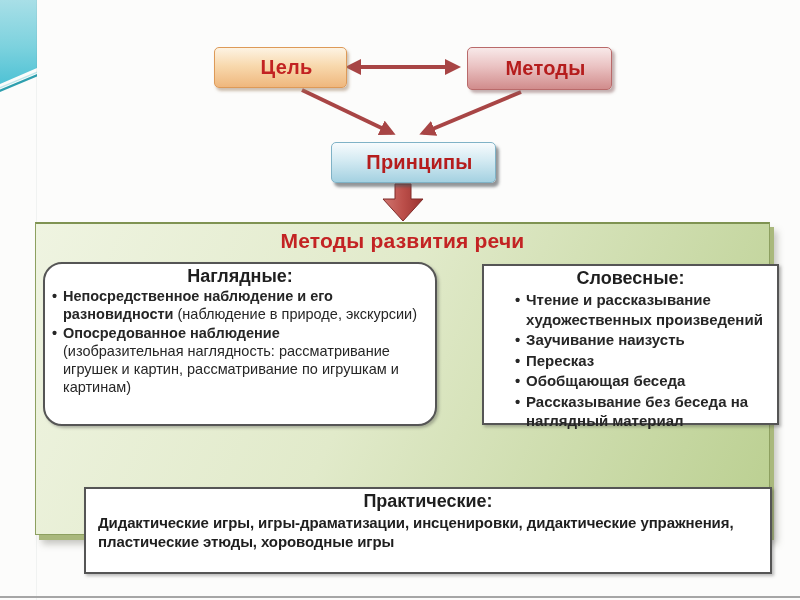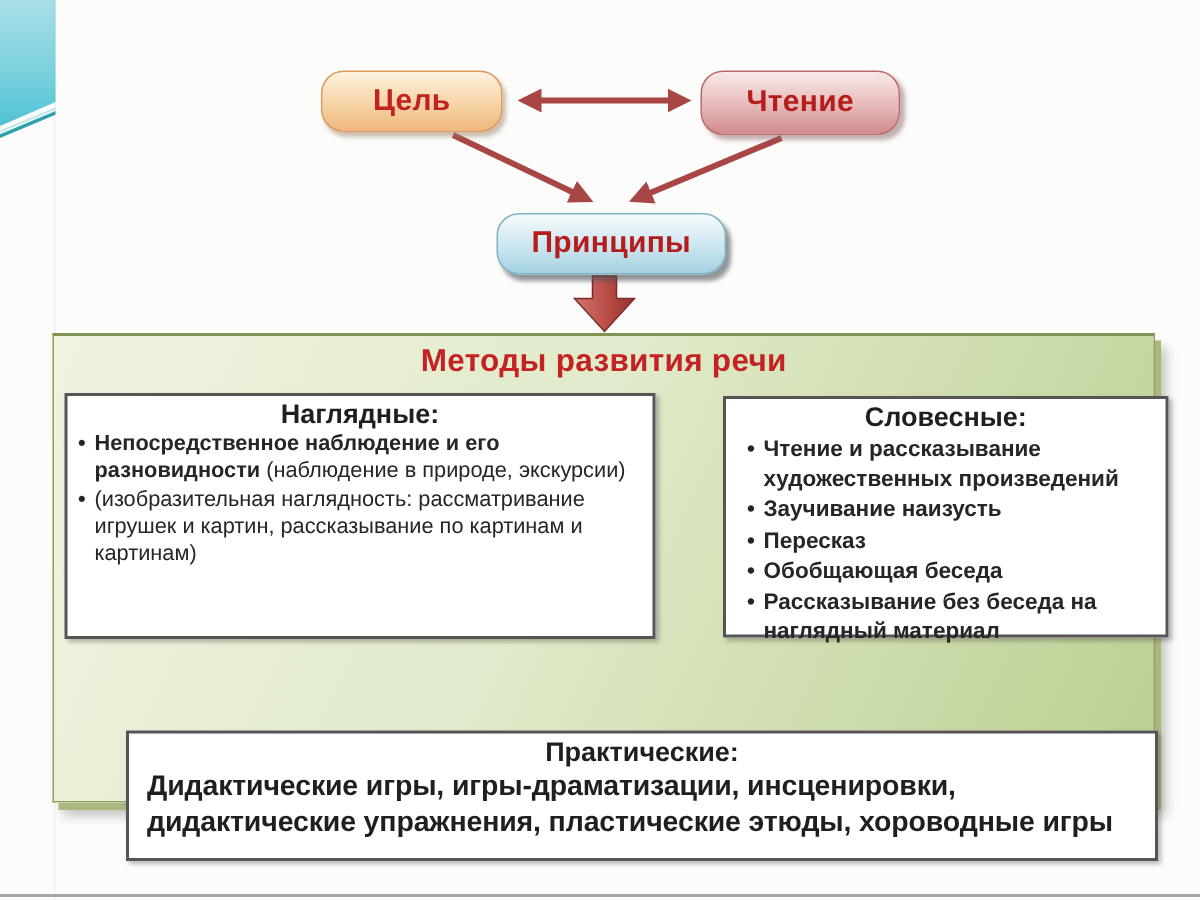--- a/index.html
+++ b/index.html
@@ -12,21 +12,21 @@
   .abs{position:absolute;}
   
   #corner{left:0;top:0;}
   
   #left-guide{left:36px;top:0;width:1px;height:600px;background:rgba(90,110,115,0.07);}
   
   #bottom-line{left:0;top:596px;width:800px;height:2px;background:#a6a6a6;}
   
   .nodebox{
     position:absolute;display:flex;align-items:center;justify-content:center;
-    font-weight:bold;font-size:20px;border-radius:15px;letter-spacing:0.2px;
+    font-weight:bold;font-size:20px;border-radius:5px;letter-spacing:0.2px;padding-left:12px;
   }
   #goal-box{
     left:214px;top:47px;width:119px;height:39px;
     background:linear-gradient(180deg,#fdf3e3 0%,#f8d9ae 45%,#efb77d 100%);
     border:1px solid #dd9a58;color:#c22222;
     box-shadow:2px 3px 3px rgba(160,130,100,0.5);
   }
   #tasks-box{
     left:467px;top:47px;width:131px;height:41px;
     background:linear-gradient(180deg,#f8e9e9 0%,#eac2c2 45%,#d18c8c 100%);
@@ -47,36 +47,36 @@
     box-shadow:4px 5px 0 #a9b87c,7px 9px 7px rgba(110,110,100,0.4);
   }
   #panel-title{
     position:absolute;left:0;top:5px;width:100%;text-align:center;
     font-weight:bold;font-size:21px;color:#c32323;letter-spacing:0.2px;
   }
   .white-box{
     position:absolute;background:#ffffff;border:2px solid #555555;
     box-shadow:2px 2px 3px rgba(60,60,60,0.35);color:#262626;box-sizing:border-box;
   }
-  #visual-box{left:7px;top:38px;width:394px;height:164px;}
+  #visual-box{left:7px;top:38px;width:394px;height:164px;border-radius:19px;}
   #verbal-box{left:446px;top:40px;width:297px;height:161px;}
   #practical-box{left:48px;top:215px;width:688px;height:87px;margin-top:48px;}
   .box-heading{
     text-align:center;font-weight:bold;font-size:18px;margin:2px 0 0 0;color:#1f1f1f;
   }
   .bullet-list{margin:1px 0 0 0;padding:0 4px 0 5px;list-style:none;}
   .bullet-list li{position:relative;padding-left:13px;margin-top:1px;}
   .bullet-list li::before{content:"\2022";position:absolute;left:2px;top:0;font-weight:bold;}
   #visual-box .bullet-list{font-size:14.5px;line-height:1.24;}
   #visual-box .lead{font-weight:bold;}
   #visual-box .detail{font-weight:normal;}
   #visual-box li.detail-newline .lead{display:block;}
-  #verbal-box .bullet-list{font-size:15px;line-height:1.3;font-weight:bold;padding-left:12px;}
+  #verbal-box .bullet-list{font-size:15px;line-height:1.3;font-weight:bold;padding-left:29px;}
   #practical-box p{
-    margin:1px 10px 0 12px;font-size:19px;font-weight:bold;line-height:1.28;
+    margin:1px 10px 0 12px;font-size:15px;font-weight:bold;line-height:1.28;
     letter-spacing:-0.1px;color:#1f1f1f;
   }
 </style>
 </head>
 <body>
 
 <svg id="corner" class="abs" width="48" height="100" viewBox="0 0 48 100">
   <defs>
     <linearGradient id="tealGrad" x1="0" y1="0" x2="0" y2="1">
       <stop offset="0" stop-color="#a8dfe7"></stop>
@@ -105,37 +105,37 @@
   <line x1="349" y1="67" x2="457" y2="67" stroke="#a84545" stroke-width="4" marker-start="url(#ah)" marker-end="url(#ah)"></line>
   <line x1="302" y1="90" x2="392" y2="133" stroke="#a84545" stroke-width="4" marker-end="url(#ah)"></line>
   <line x1="521" y1="92" x2="423" y2="133" stroke="#a84545" stroke-width="4" marker-end="url(#ah)"></line>
   <path d="M395,184 L411,184 L411,199 L423,199 L403,221 L383,199 L395,199 Z" fill="url(#blockGrad)" stroke="#7e2a28" stroke-width="1"></path>
 </svg>
 
 <div id="goal-box" class="nodebox">
   <span>Цель</span>
 </div>
 <div id="tasks-box" class="nodebox">
-  <span>Чтение</span>
+  <span>Методы</span>
 </div>
 <div id="principles-box" class="nodebox">
   <span>Принципы</span>
 </div>
 
 <div id="methods-panel" class="abs">
   <div id="panel-title">Методы развития речи</div>
 
   <div id="visual-box" class="white-box">
     <div class="box-heading">Наглядные:</div>
     <ul class="bullet-list">
       <li>
         <span class="lead">Непосредственное наблюдение и его разновидности</span><span class="detail"> (наблюдение в природе, экскурсии)</span>
       </li>
       <li class="detail-newline">
-        <span class="detail">(изобразительная наглядность: рассматривание игрушек и картин, рассказывание по картинам и картинам)</span>
+        <span class="lead">Опосредованное наблюдение</span><span class="detail">(изобразительная наглядность: рассматривание игрушек и картин, рассматривание по игрушкам и картинам)</span>
       </li>
     </ul>
   </div>
 
   <div id="verbal-box" class="white-box">
     <div class="box-heading">Словесные:</div>
     <ul class="bullet-list">
       <li><span>Чтение и рассказывание художественных произведений</span></li>
       <li><span>Заучивание наизусть</span></li>
       <li><span>Пересказ</span></li>

